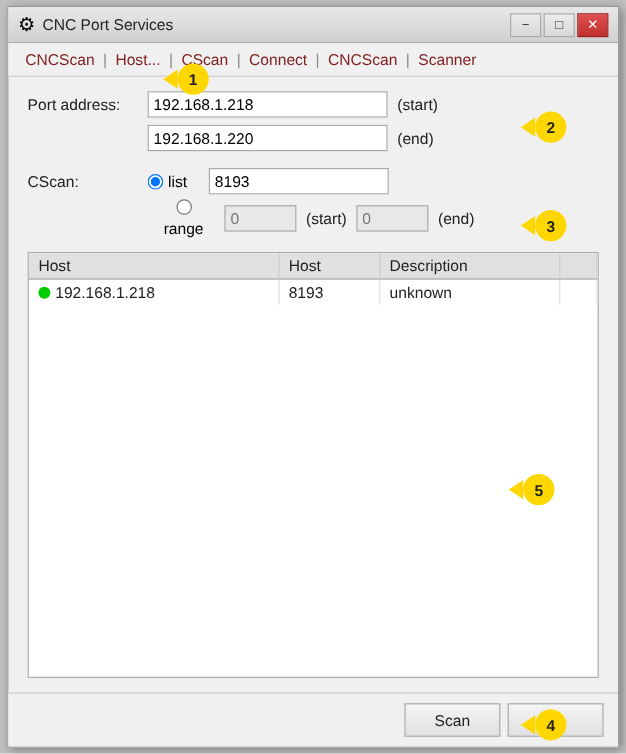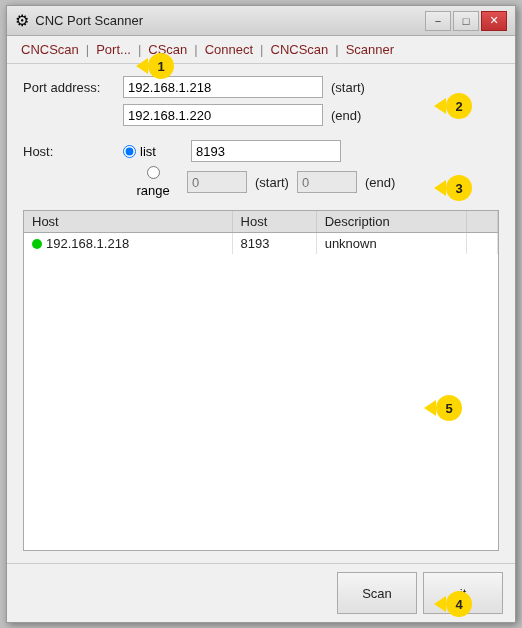--- a/index.html
+++ b/index.html
@@ -129,21 +129,21 @@
     }
     .port-label {
       width: 100px;
       color: #222;
       font-size: 13px;
     }
     .radio-label {
       display: flex;
       align-items: center;
       gap: 4px;
-      width: 68px;
+      width: 51px;
       cursor: pointer;
       font-size: 13px;
     }
     .port-input {
       width: 150px;
       height: 22px;
       border: 1px solid #aaa;
       background: white;
       padding: 2px 4px;
       font-size: 13px;
@@ -215,21 +215,21 @@
     .footer {
       border-top: 1px solid #ccc;
       padding: 8px 12px;
       display: flex;
       justify-content: flex-end;
       gap: 6px;
       background: #f0f0f0;
     }
     .footer-btn {
       min-width: 80px;
-      height: 42px;
+      height: 28px;
       padding: 0 12px;
       border: 1px solid #aaa;
       background: linear-gradient(to bottom, #f5f5f5, #e0e0e0);
       cursor: pointer;
       font-size: 13px;
       color: #222;
     }
     .overlay-container {
       position: relative;
       width: 510px;
@@ -272,33 +272,33 @@
 </head>
 <body>
 
 <div class="overlay-container">
 
   <div class="window" style="width:510px;height:618px;">
 
     <div class="title-bar">
       <div class="title-bar-left">
         <span style="font-size:16px;">⚙</span>
-        <span class="title-text">CNC Port Scanner</span>
+        <span class="title-text">CNC Port Services</span>
       </div>
       <div class="title-bar-controls">
         <button class="title-btn">−</button>
         <button class="title-btn">□</button>
         <button class="title-btn close">✕</button>
       </div>
     </div>
 
     <div class="menu-bar">
       <span class="menu-item">CNCScan</span>
       <span class="menu-separator"> | </span>
-      <span class="menu-item">Port...</span>
+      <span class="menu-item">Host...</span>
       <span class="menu-separator"> | </span>
       <span class="menu-item">CScan</span>
       <span class="menu-separator"> | </span>
       <span class="menu-item">Connect</span>
       <span class="menu-separator"> | </span>
       <span class="menu-item">CNCScan</span>
       <span class="menu-separator"> | </span>
       <span class="menu-item">Scanner</span>
     </div>
 
@@ -312,21 +312,21 @@
         </div>
         <div class="field-row">
           <span class="field-label"></span>
           <input class="field-input" type="text" value="192.168.1.220" style="">
           <span class="field-note">(end)</span>
         </div>
       </div>
 
       <div class="port-section">
         <div class="port-row">
-          <span class="port-label">Host:</span>
+          <span class="port-label">CScan:</span>
           <label class="radio-label">
             <input type="radio" name="port-mode" checked="" style="">
             <span>list</span>
           </label>
           <input class="port-input" type="text" value="8193" style="">
         </div>
         <div class="port-range-row">
           <label class="radio-label" style="width:60px;flex-direction:column;">
             <input type="radio" name="port-mode" style="">
             <span>range</span>

